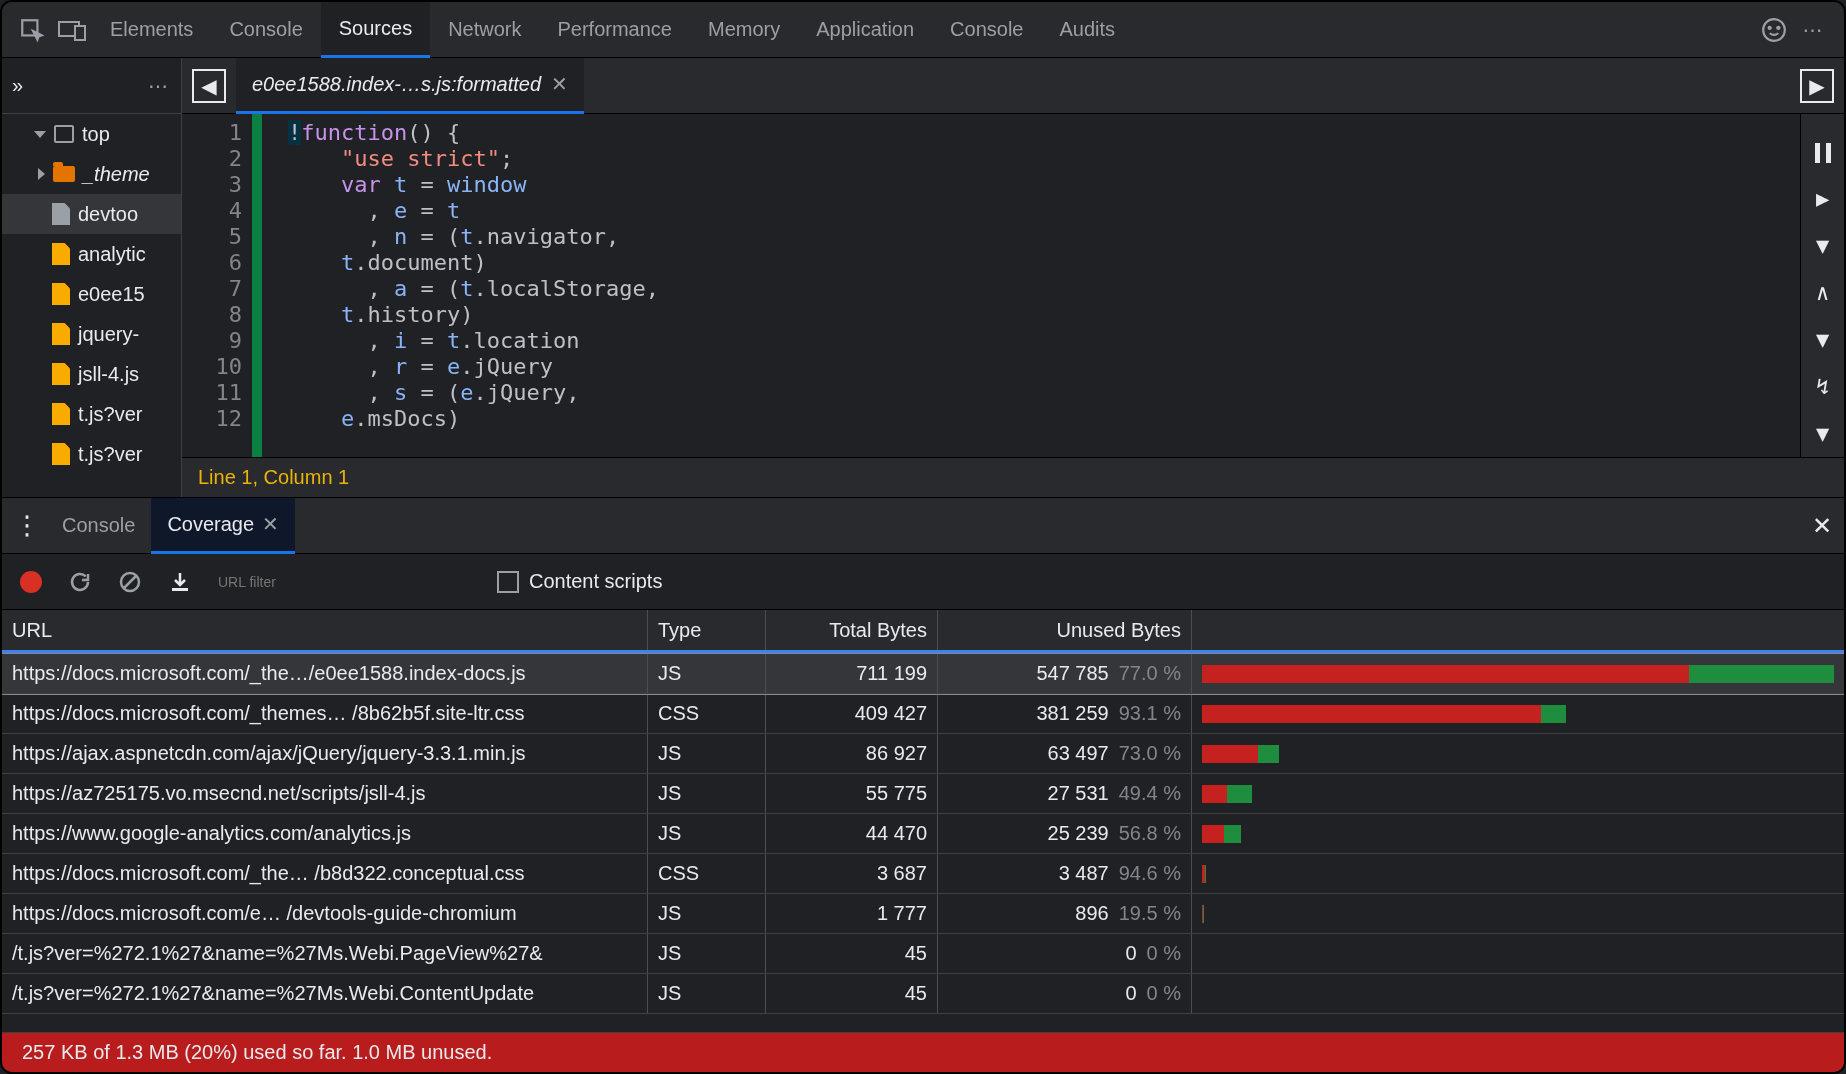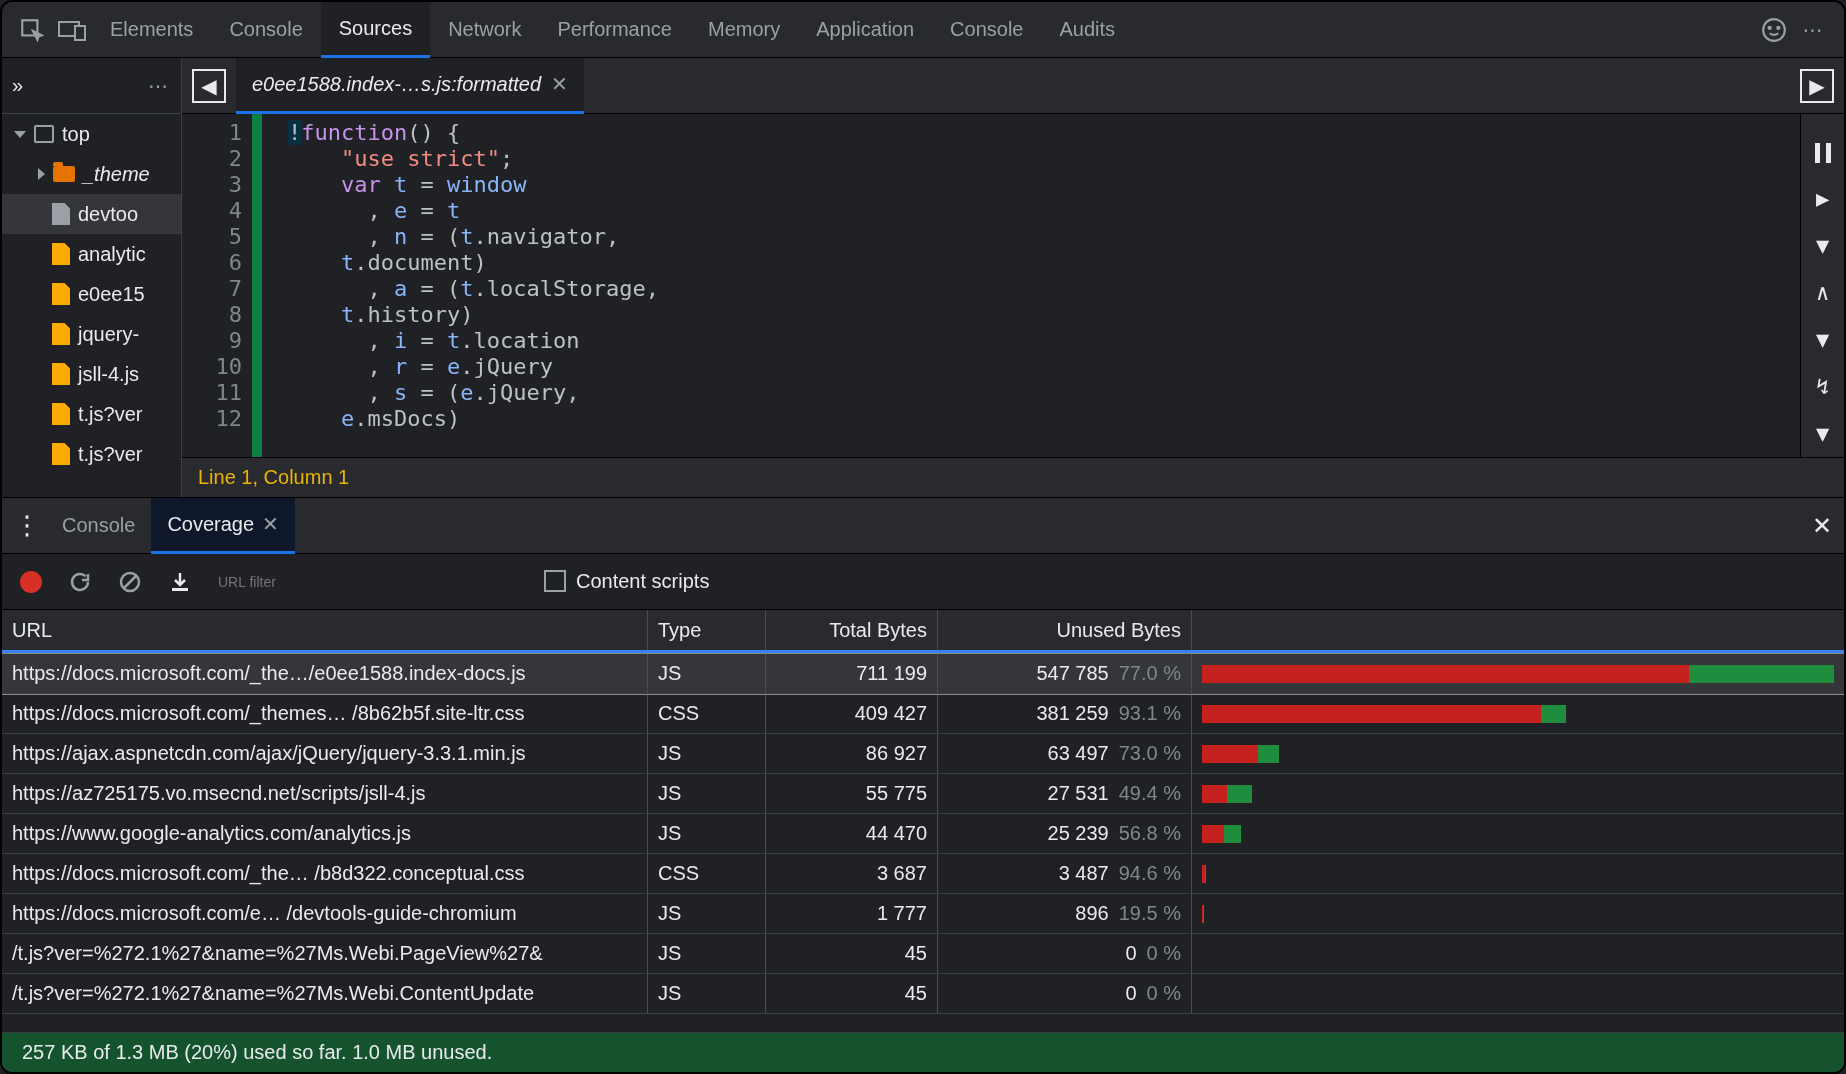--- a/index.html
+++ b/index.html
@@ -13,21 +13,21 @@
 .top-tabs .tab.active { color:#e8eaed; background:#202124; border-bottom:3px solid #1a73e8; }
 .top-tabs .spacer { flex:1; }
 
 
 .mid { display:flex; height:440px; border-bottom:1px solid #000; }
 .sidebar { width:180px; background:#202124; border-right:1px solid #3c4043; display:flex; flex-direction:column; }
 .sidebar-top { height:56px; display:flex; align-items:center; border-bottom:1px solid #3c4043; padding:0 10px; gap:12px; }
 .sidebar-top .expand { color:#e8eaed; }
 .sidebar-top .dots { color:#9aa0a6; margin-left:auto; letter-spacing:3px; }
 .tree { flex:1; overflow:hidden; font-size:20px; }
-.tree-item { display:flex; align-items:center; height:40px; padding-left:12px; gap:8px; color:#e8eaed; white-space:nowrap; overflow:hidden; }
+.tree-item { display:flex; align-items:center; height:40px; padding-left:32px; gap:8px; color:#e8eaed; white-space:nowrap; overflow:hidden; }
 .tree-item.indent1 { padding-left:36px; }
 .tree-item.indent2 { padding-left:50px; }
 .tree-item.sel { background:#35363a; }
 .fi { width:20px; height:24px; display:inline-block; }
 .fi-frame { border:2px solid #9aa0a6; border-radius:2px; background:none; height:18px; }
 .fi-folder { background:#e37400; border-radius:2px; width:22px; height:16px; position:relative; }
 .fi-folder::before { content:""; position:absolute; top:-4px; left:0; width:10px; height:4px; background:#e37400; border-radius:2px 2px 0 0; }
 .fi-doc-grey { background:#9aa0a6; width:18px; height:22px; clip-path:polygon(0 0,70% 0,100% 25%,100% 100%,0 100%); }
 .fi-doc-js { background:#f9ab00; width:18px; height:22px; clip-path:polygon(0 0,70% 0,100% 25%,100% 100%,0 100%); }
 .tri { display:inline-block; width:0; height:0; border-left:6px solid transparent; border-right:6px solid transparent; }
@@ -61,37 +61,37 @@
 .drawer-tabs { height:56px; display:flex; align-items:center; background:#292a2d; border-bottom:1px solid #000; padding:0 12px; gap:6px; }
 .drawer-tabs .dt { padding:0 16px; height:56px; display:flex; align-items:center; color:#9aa0a6; cursor:pointer; gap:8px; }
 .drawer-tabs .dt.active { color:#e8eaed; background:#0f172a; border-bottom:3px solid #1a73e8; }
 .drawer-tabs .kebab { color:#e8eaed; font-size:26px; }
 .drawer-tabs .spacer { flex:1; }
 .drawer-toolbar { height:56px; display:flex; align-items:center; gap:26px; padding:0 18px; border-bottom:1px solid #000; background:#202124; }
 .rec-dot { width:22px; height:22px; border-radius:50%; background:#d93025; cursor:pointer; }
 .tb-icon { color:#9aa0a6; cursor:pointer; display:flex; align-items:center; }
 .url-filter { background:none; border:none; color:#9aa0a6; font-size:14px; outline:none; width:180px; }
 .chk { width:22px; height:22px; border:2px solid #9aa0a6; display:inline-block; margin-right:10px; cursor:pointer; }
-.chk-label { color:#e8eaed; display:flex; align-items:flex-start; cursor:pointer; margin-left:120px; }
+.chk-label { color:#e8eaed; display:flex; align-items:flex-end; cursor:pointer; margin-left:73px; }
 
 .cov-table { flex:1; display:flex; flex-direction:column; overflow:hidden; }
 .cov-head { display:flex; height:44px; align-items:flex-start; border-bottom:4px solid #3b82f6; background:#292a2d; }
 .cov-head > div, .cov-row > div { border-right:1px solid #4a4d51; height:100%; display:flex; align-items:center; padding:0 10px; overflow:hidden; }
 .col-url { width:646px; }
 .col-type { width:118px; }
 .col-total { width:172px; justify-content:flex-end; }
 .col-unused { width:254px; justify-content:flex-end; }
 .col-bar { flex:1; border-right:none !important; }
 .cov-row { display:flex; height:40px; align-items:center; border-bottom:1px solid #3c4043; }
 .cov-row.sel { background:#35363a; outline:1px solid #888; }
 .pct { color:#80868b; margin-left:10px; }
 .bar-wrap { display:flex; height:18px; width:100%; }
 .bar-red { background:#c5221f; height:100%; }
 .bar-green { background:#1e8e3e; height:100%; }
-.summary { height:40px; display:flex; align-items:center; padding-left:20px; color:#e8eaed; background:#14532d; border-top:1px solid #3c4043; }
+.summary { height:40px; display:flex; align-items:center; padding-left:20px; color:#e8eaed; background:#b91c1c; border-top:1px solid #3c4043; }
 
 svg { display:block; }
 </style>
 </head>
 <body>
 
 <div class="root">
 
   <div class="top-tabs">
     <div class="icon-btn">

